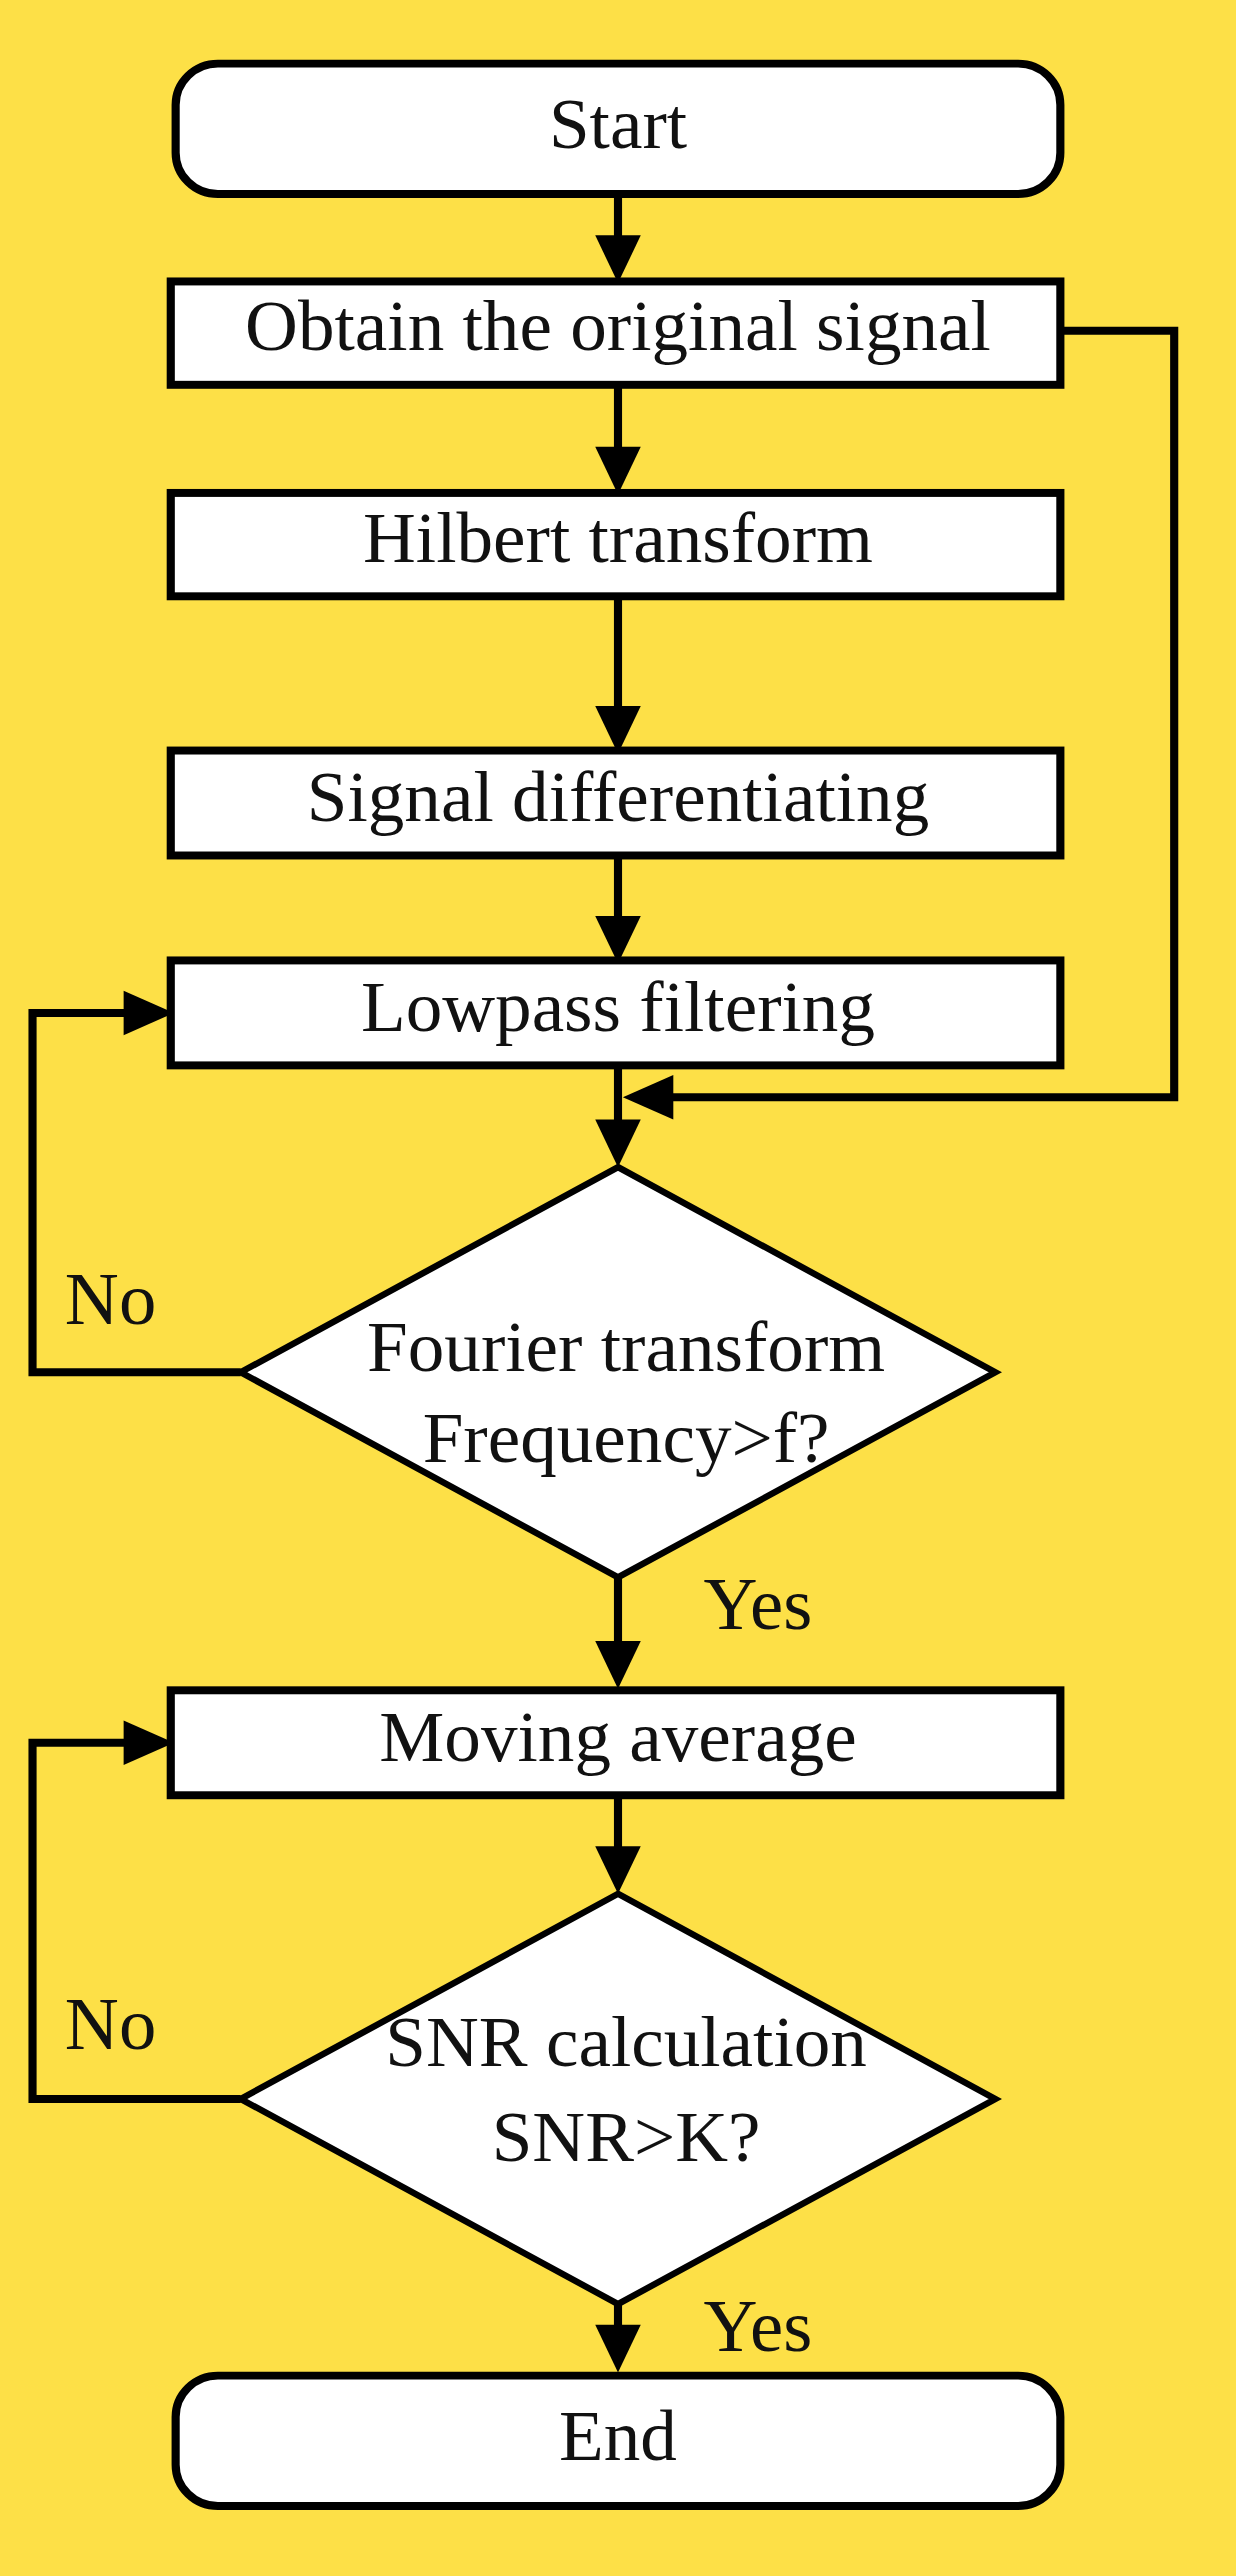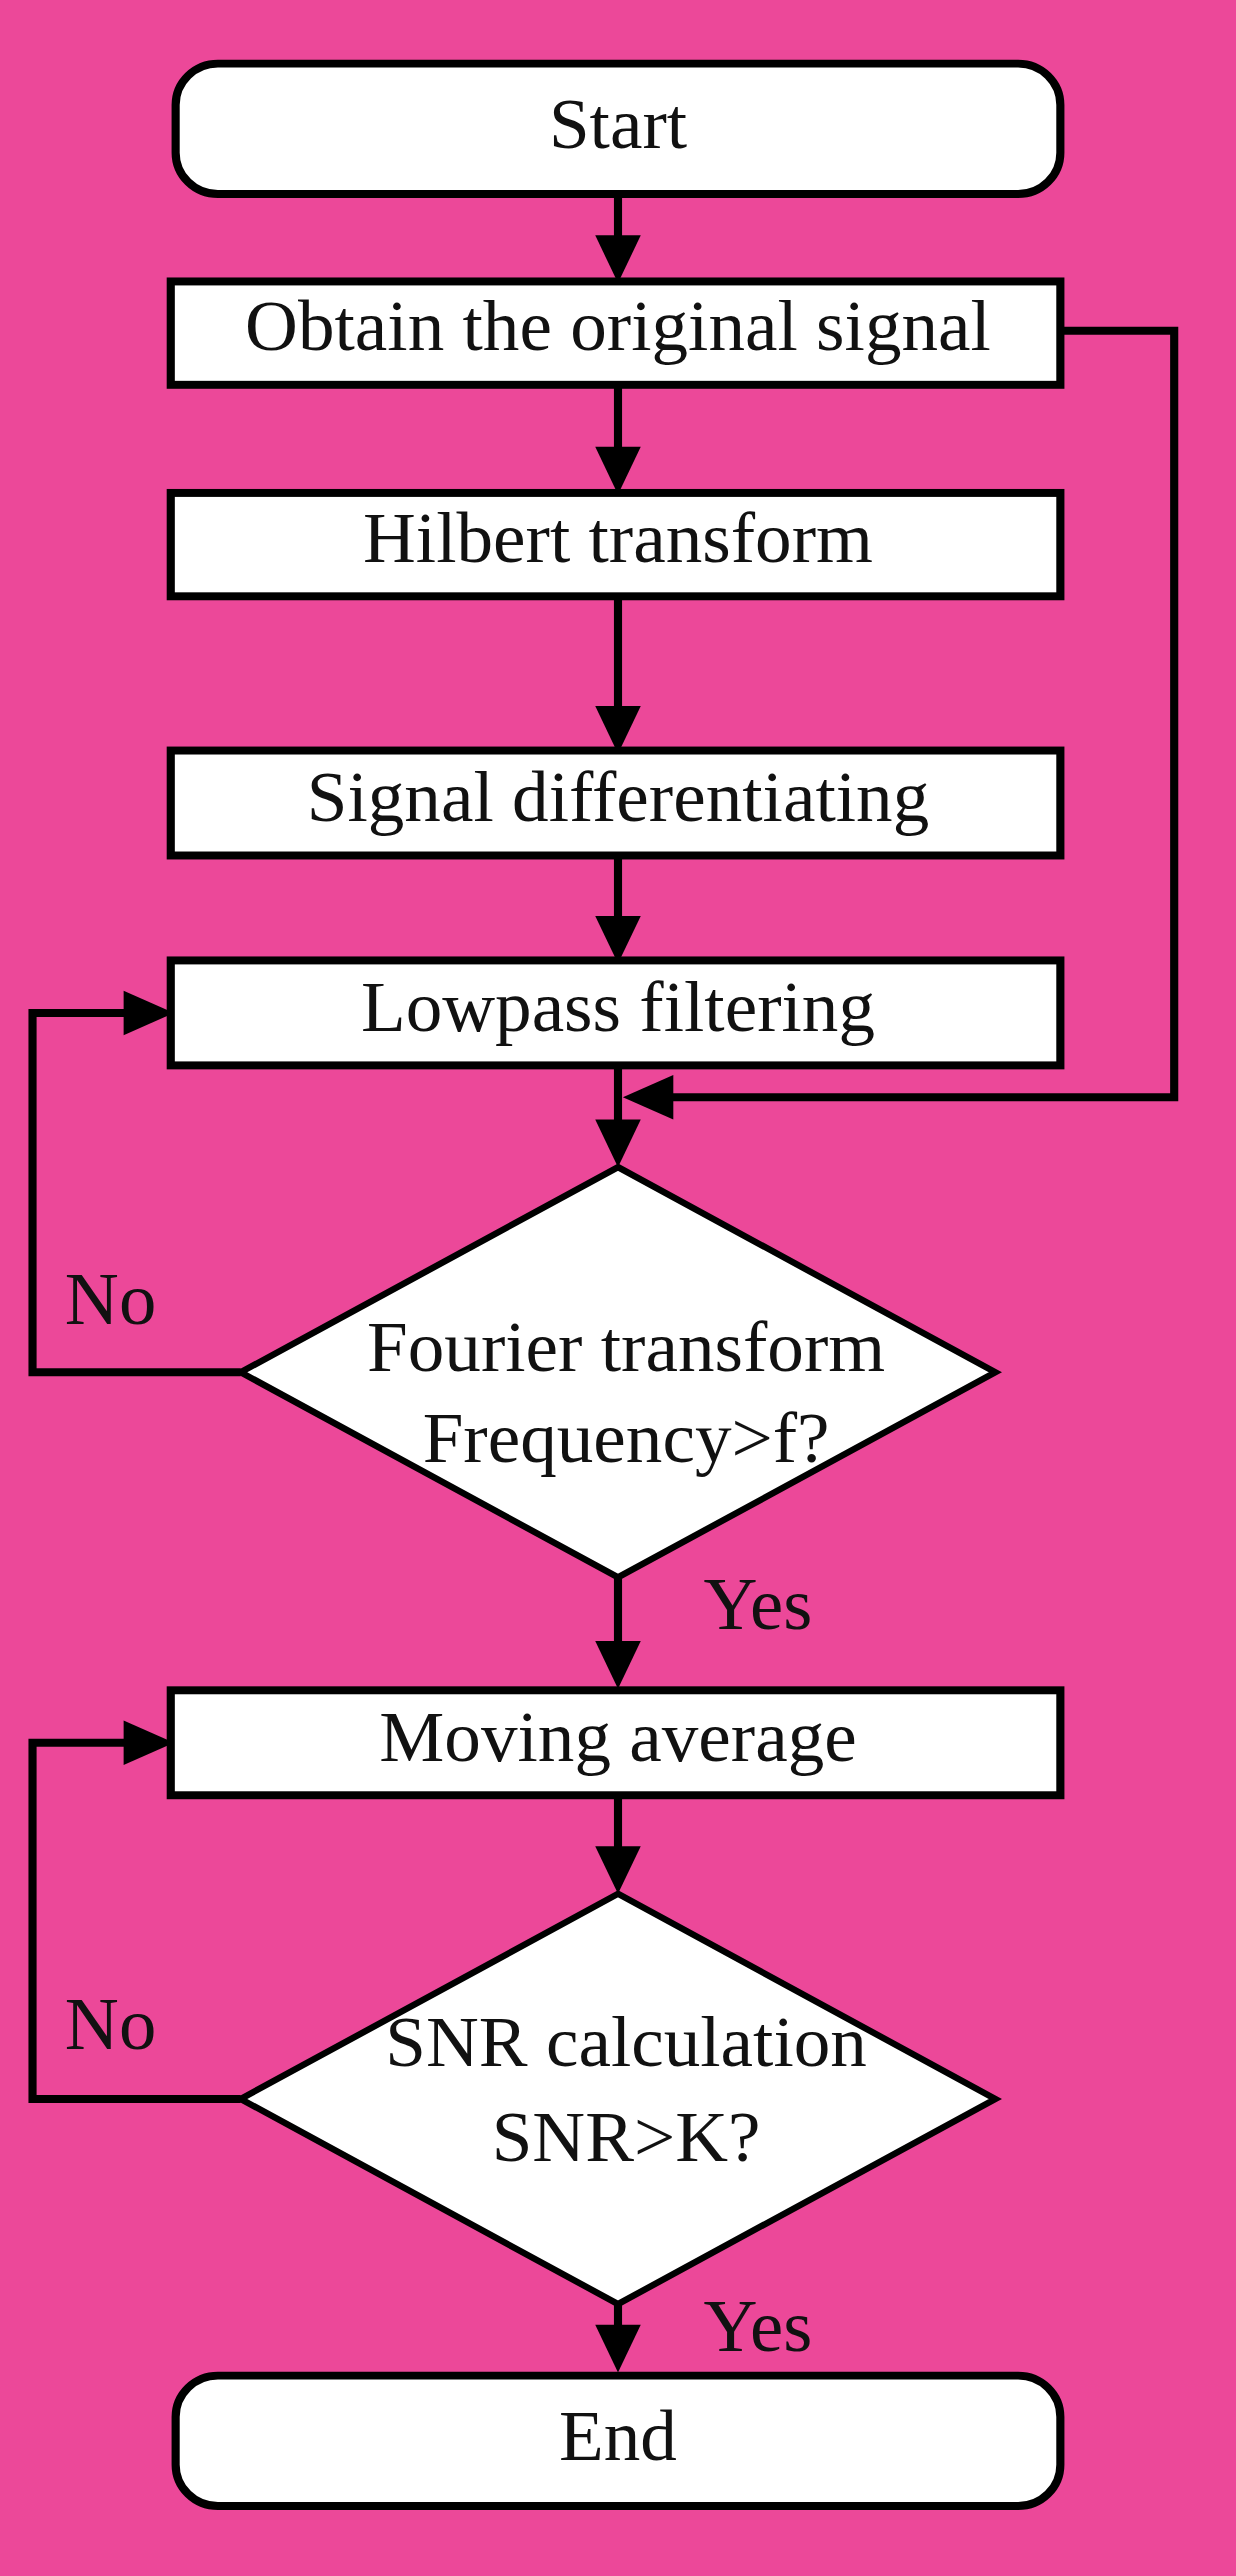--- a/index.html
+++ b/index.html
@@ -8,21 +8,21 @@
     padding: 0;
     background: #ffffff;
   }
   body {
     font-family: "Liberation Serif", "DejaVu Serif", serif;
   }
   #chart-root {
     position: relative;
     width: 1236px;
     height: 2576px;
-    background: #ec4899;
+    background: #fde047;
     overflow: hidden;
   }
   #flow-svg {
     display: block;
     width: 1236px;
     height: 2576px;
   }
   .node-shape {
     fill: #ffffff;
     stroke: #000000;

